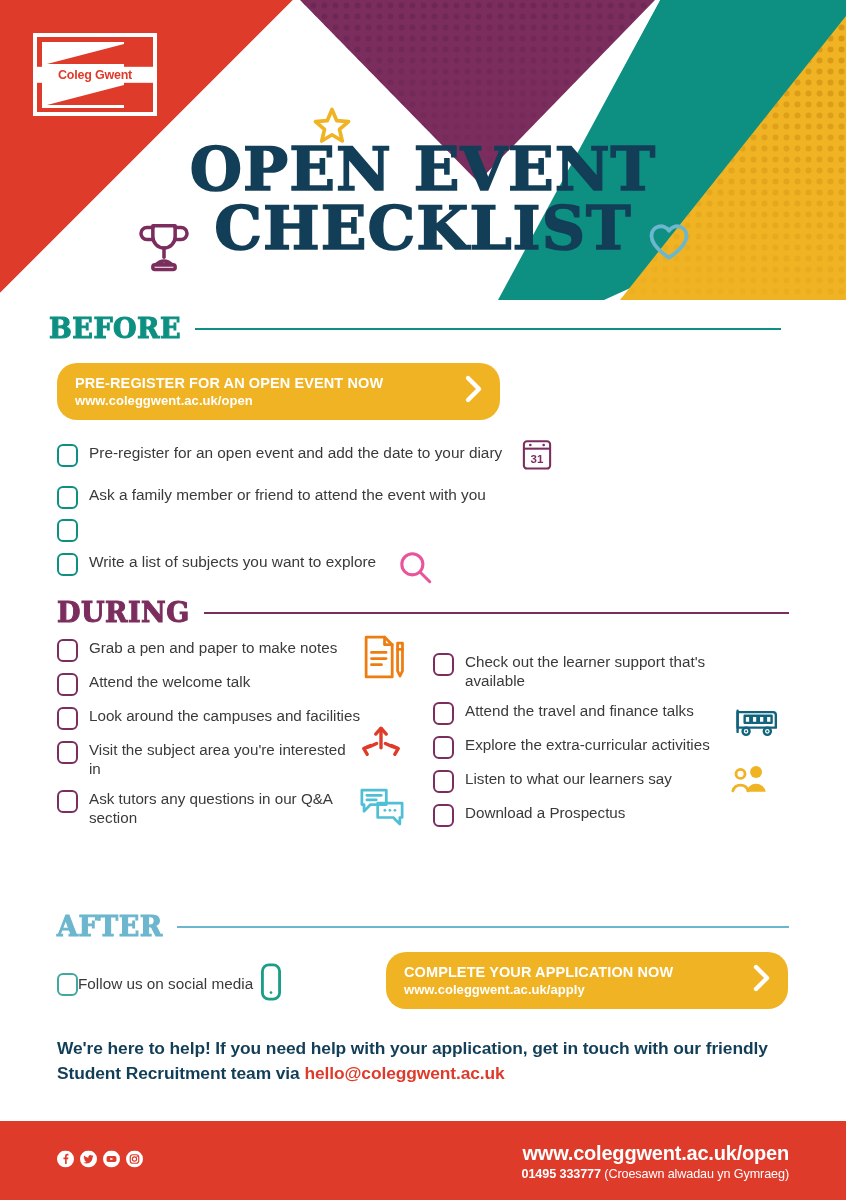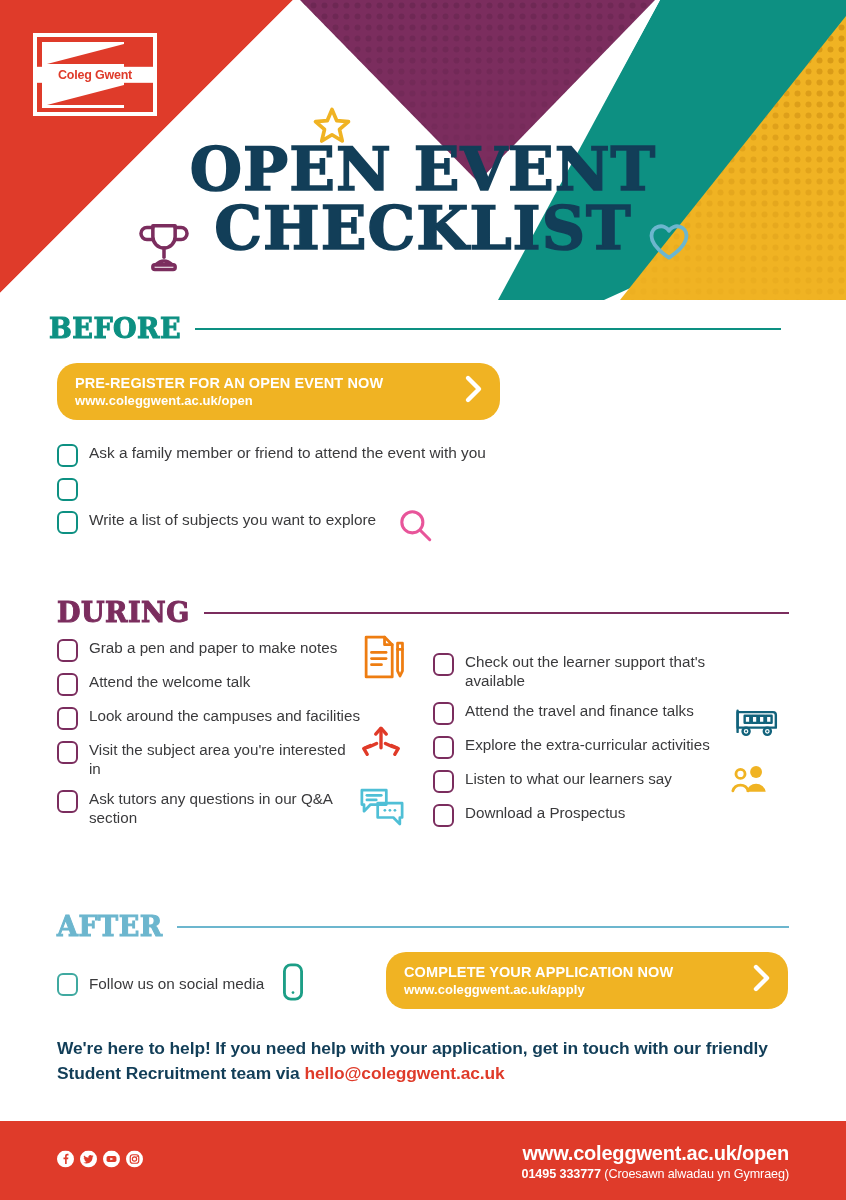--- a/index.html
+++ b/index.html
@@ -111,21 +111,21 @@
   .during-cols {
     position:absolute; top:638px; left:57px; width:740px; z-index:5;
     display:flex; gap:12px;
   }
   .during-col { width:364px; }
   .during-col .check-item { margin-bottom:10px; align-items:flex-start; }
   .during-col .ctext { font-size:15.2px; max-width:272px; }
 
   #after-row {
     position:absolute; left:57px; top:962px; z-index:5;
-    display:flex; align-items:center; gap:11px;
+    display:flex; align-items:center; 
   }
 
   
   .row-icon { position:absolute; z-index:6; }
 
   
   #help-text {
     position:absolute; left:57px; top:1036px; width:740px; z-index:5;
     font-size:17.4px; font-weight:bold; color:#123E58; line-height:1.42;
     letter-spacing:-0.1px;
@@ -260,20 +260,33 @@
   <span class="chev">
     <svg width="22" height="32" viewBox="0 0 22 32" fill="none" stroke="#ffffff" stroke-width="4.4" stroke-linecap="round" stroke-linejoin="round">
       <polyline points="6,5 17,16 6,27"></polyline>
     </svg>
   </span>
 </div>
 
 <ul id="before-list" class="check-list">
   <li class="check-item">
     <span class="cbox"></span>
+    <span class="ctext">Pre-register for an open event and add the date to your diary</span>
+    <span style="margin-left:8px;margin-top:-6px;">
+      <svg width="32" height="34" viewBox="0 0 26 28" fill="none" stroke="#7B2D5E" stroke-width="1.7">
+        <rect x="2.2" y="3.5" width="21.6" height="22.5" rx="2.6"></rect>
+        <line x1="2.2" y1="9.6" x2="23.8" y2="9.6"></line>
+        <circle cx="7.5" cy="6.6" r="1.1" fill="#7B2D5E" stroke="none"></circle>
+        <circle cx="18.5" cy="6.6" r="1.1" fill="#7B2D5E" stroke="none"></circle>
+        <text x="13" y="21.6" font-size="9.5" font-weight="bold" fill="#7B2D5E" stroke="none" text-anchor="middle" font-family="Liberation Sans, sans-serif">31</text>
+      </svg>
+    </span>
+  </li>
+  <li class="check-item">
+    <span class="cbox"></span>
     <span class="ctext">Ask a family member or friend to attend the event with you</span>
   </li>
   <li class="check-item">
     <span class="cbox"></span>
   </li>
   <li class="check-item">
     <span class="cbox"></span>
     <span class="ctext">Write a list of subjects you want to explore</span>
     <span style="margin-left:10px;margin-top:-3px;">
       <svg width="38" height="38" viewBox="0 0 26 26" fill="none" stroke="#E8559A" stroke-width="2.1" stroke-linecap="round">

